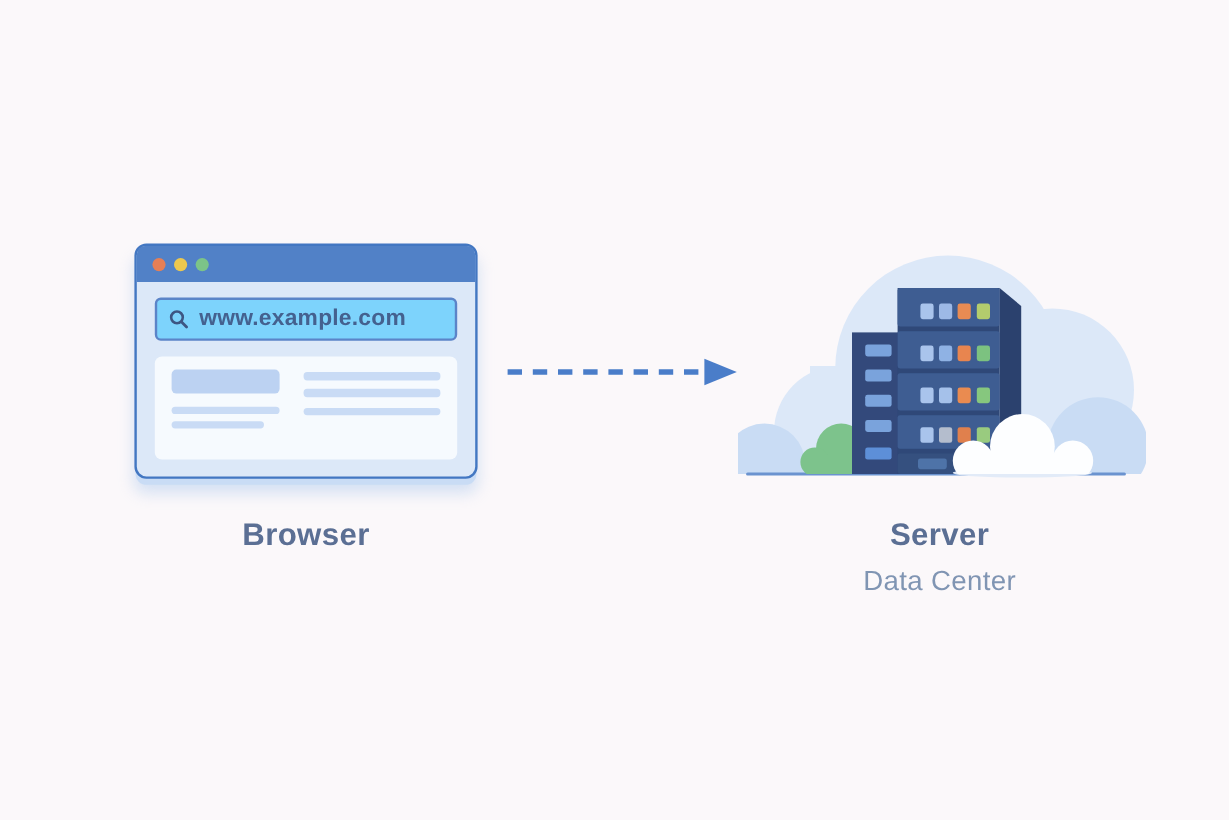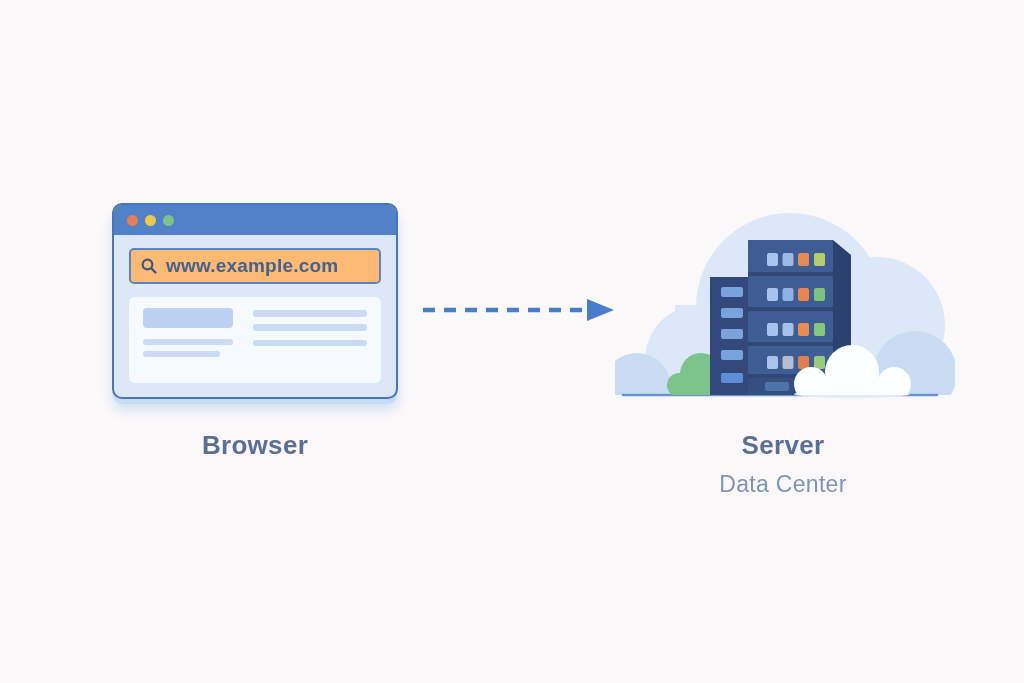--- a/index.html
+++ b/index.html
@@ -59,21 +59,21 @@
 
 <div class="stage" style="background-color: rgb(251, 248, 250);">
 
   <div class="browser-window" style="background-color: rgb(220, 232, 248);">
     <div class="titlebar" style="background-color: rgb(81, 129, 199);">
       <span class="dot" style="background-color: rgb(229, 127, 86);"></span>
       <span class="dot" style="background-color: rgb(236, 200, 78);"></span>
       <span class="dot" style="background-color: rgb(124, 196, 136);"></span>
     </div>
 
-    <div class="address-bar" style="background-color: #fdba74;">
+    <div class="address-bar" style="background-color: #7dd3fc;">
       <svg width="18" height="18" viewBox="0 0 20 20">
         <circle cx="8.3" cy="8.3" r="5.4" fill="none" stroke-width="2.4" stroke="#3d5683"></circle>
         <line x1="12.6" y1="12.6" x2="17.2" y2="17.2" stroke-width="2.6" stroke-linecap="round" stroke="#3d5683"></line>
       </svg>
       <span class="url" style="color: rgb(68, 97, 143);">www.example.com</span>
     </div>
 
     <div class="content-panel" style="background-color: rgb(246, 250, 254);">
       <div class="col-left">
         <div class="ph ph-block" style="background-color: rgb(188, 210, 242);"></div>

